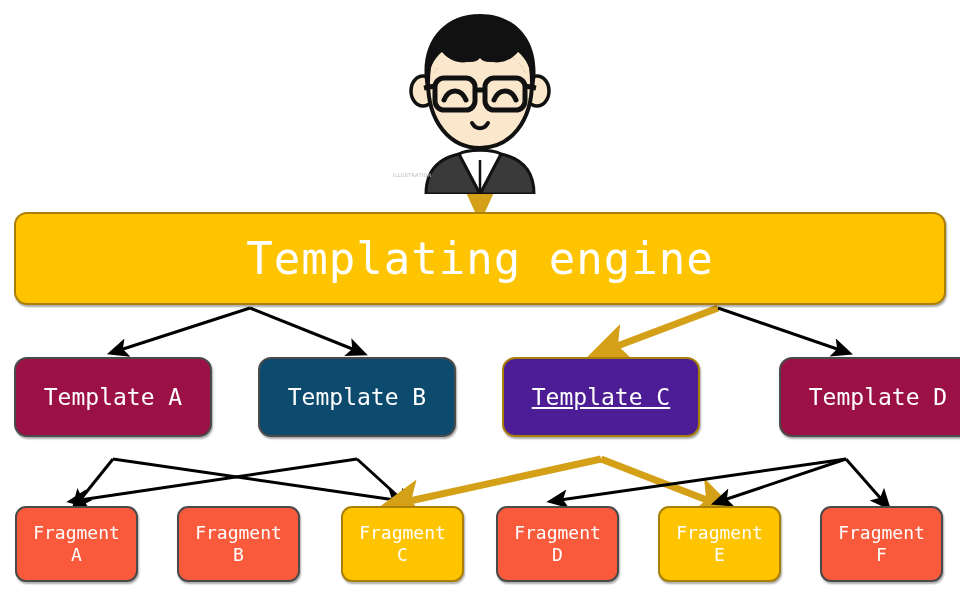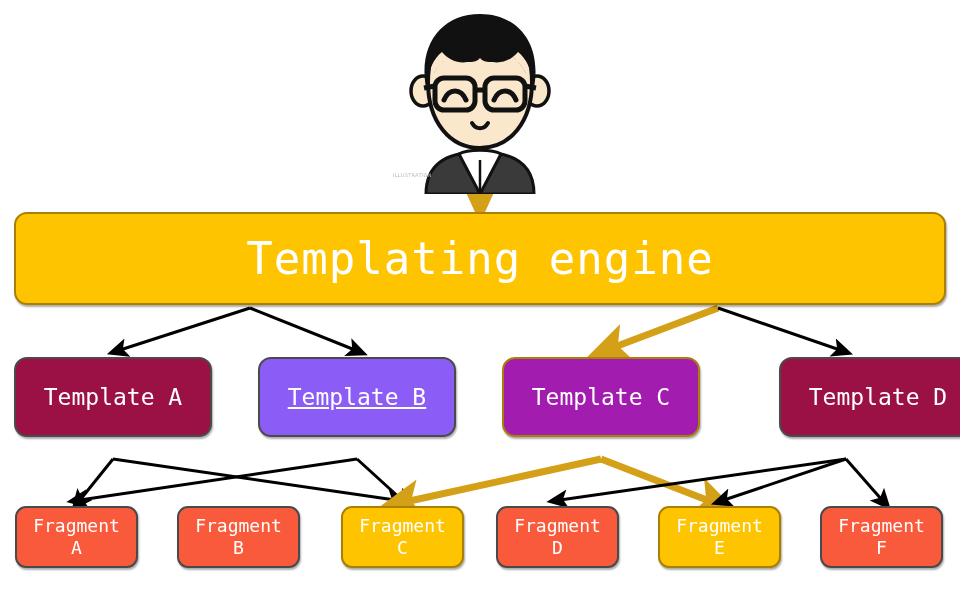--- a/index.html
+++ b/index.html
@@ -89,21 +89,21 @@
     line-height: 1;
   }
   .tpl-0 { left: 14px; }
   .tpl-1 { left: 258px; }
   .tpl-2 { left: 502px; }
   .tpl-3 { left: 779px; }
 
   .fragment {
     top: 506px;
     width: 123px;
-    height: 62px;
+    height: 76px;
     border-radius: 11px;
     font-size: 18px;
     line-height: 1.22;
   }
   .frag-0 { left: 15px; }
   .frag-1 { left: 177px; }
   .frag-2 { left: 341px; }
   .frag-3 { left: 496px; }
   .frag-4 { left: 658px; }
   .frag-5 { left: 820px; }
@@ -212,24 +212,24 @@
   </div>
   <div class="watermark">ILLUSTRATION</div>
 
   <div class="node engine" style="background: rgb(255, 196, 0); border-color: rgb(169, 128, 5); color: rgb(255, 255, 255); justify-content: center;">
     <span>Templating engine</span>
   </div>
 
   <div class="node template tpl-0" style="background: rgb(155, 16, 69); border-color: rgb(74, 74, 74); color: rgb(255, 255, 255);">
     <span>Template A</span>
   </div>
-  <div class="node template tpl-1" style="background: #8b5cf6; border-color: rgb(74, 74, 74); color: rgb(255, 255, 255); text-decoration: underline;">
+  <div class="node template tpl-1" style="background: #0c4a6e; border-color: rgb(74, 74, 74); color: rgb(255, 255, 255);">
     <span>Template B</span>
   </div>
-  <div class="node template tpl-2" style="background: #a21caf; border-color: rgb(169, 128, 5); color: rgb(255, 255, 255);">
+  <div class="node template tpl-2" style="background: #4c1d95; border-color: rgb(169, 128, 5); color: rgb(255, 255, 255); text-decoration: underline;">
     <span>Template C</span>
   </div>
   <div class="node template tpl-3" style="background: rgb(155, 16, 69); border-color: rgb(74, 74, 74); color: rgb(255, 255, 255);">
     <span>Template D</span>
   </div>
 
   <div class="node fragment frag-0" style="background: rgb(250, 90, 60); border-color: rgb(74, 74, 74); color: rgb(255, 255, 255);">
     <span class="label">
       <span class="ltr">Fragment</span>
       <span class="ltr">A</span>

